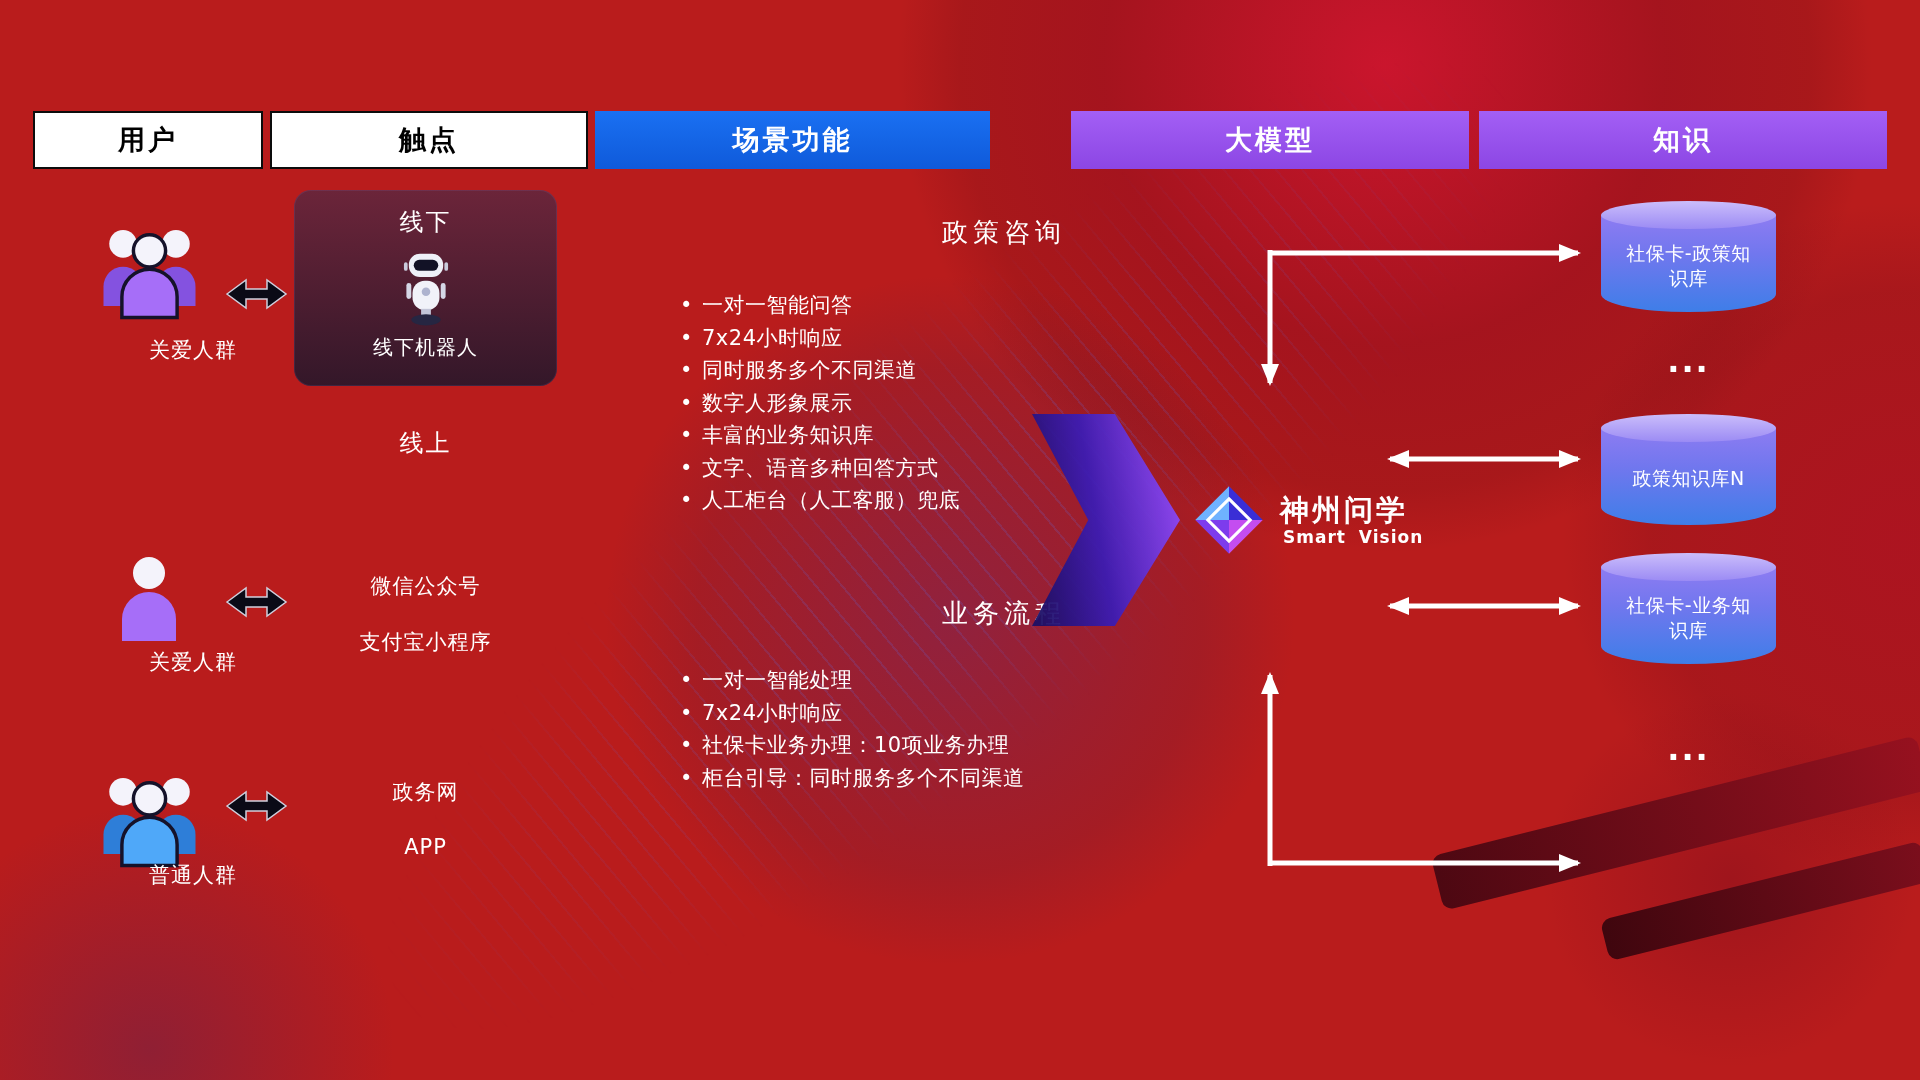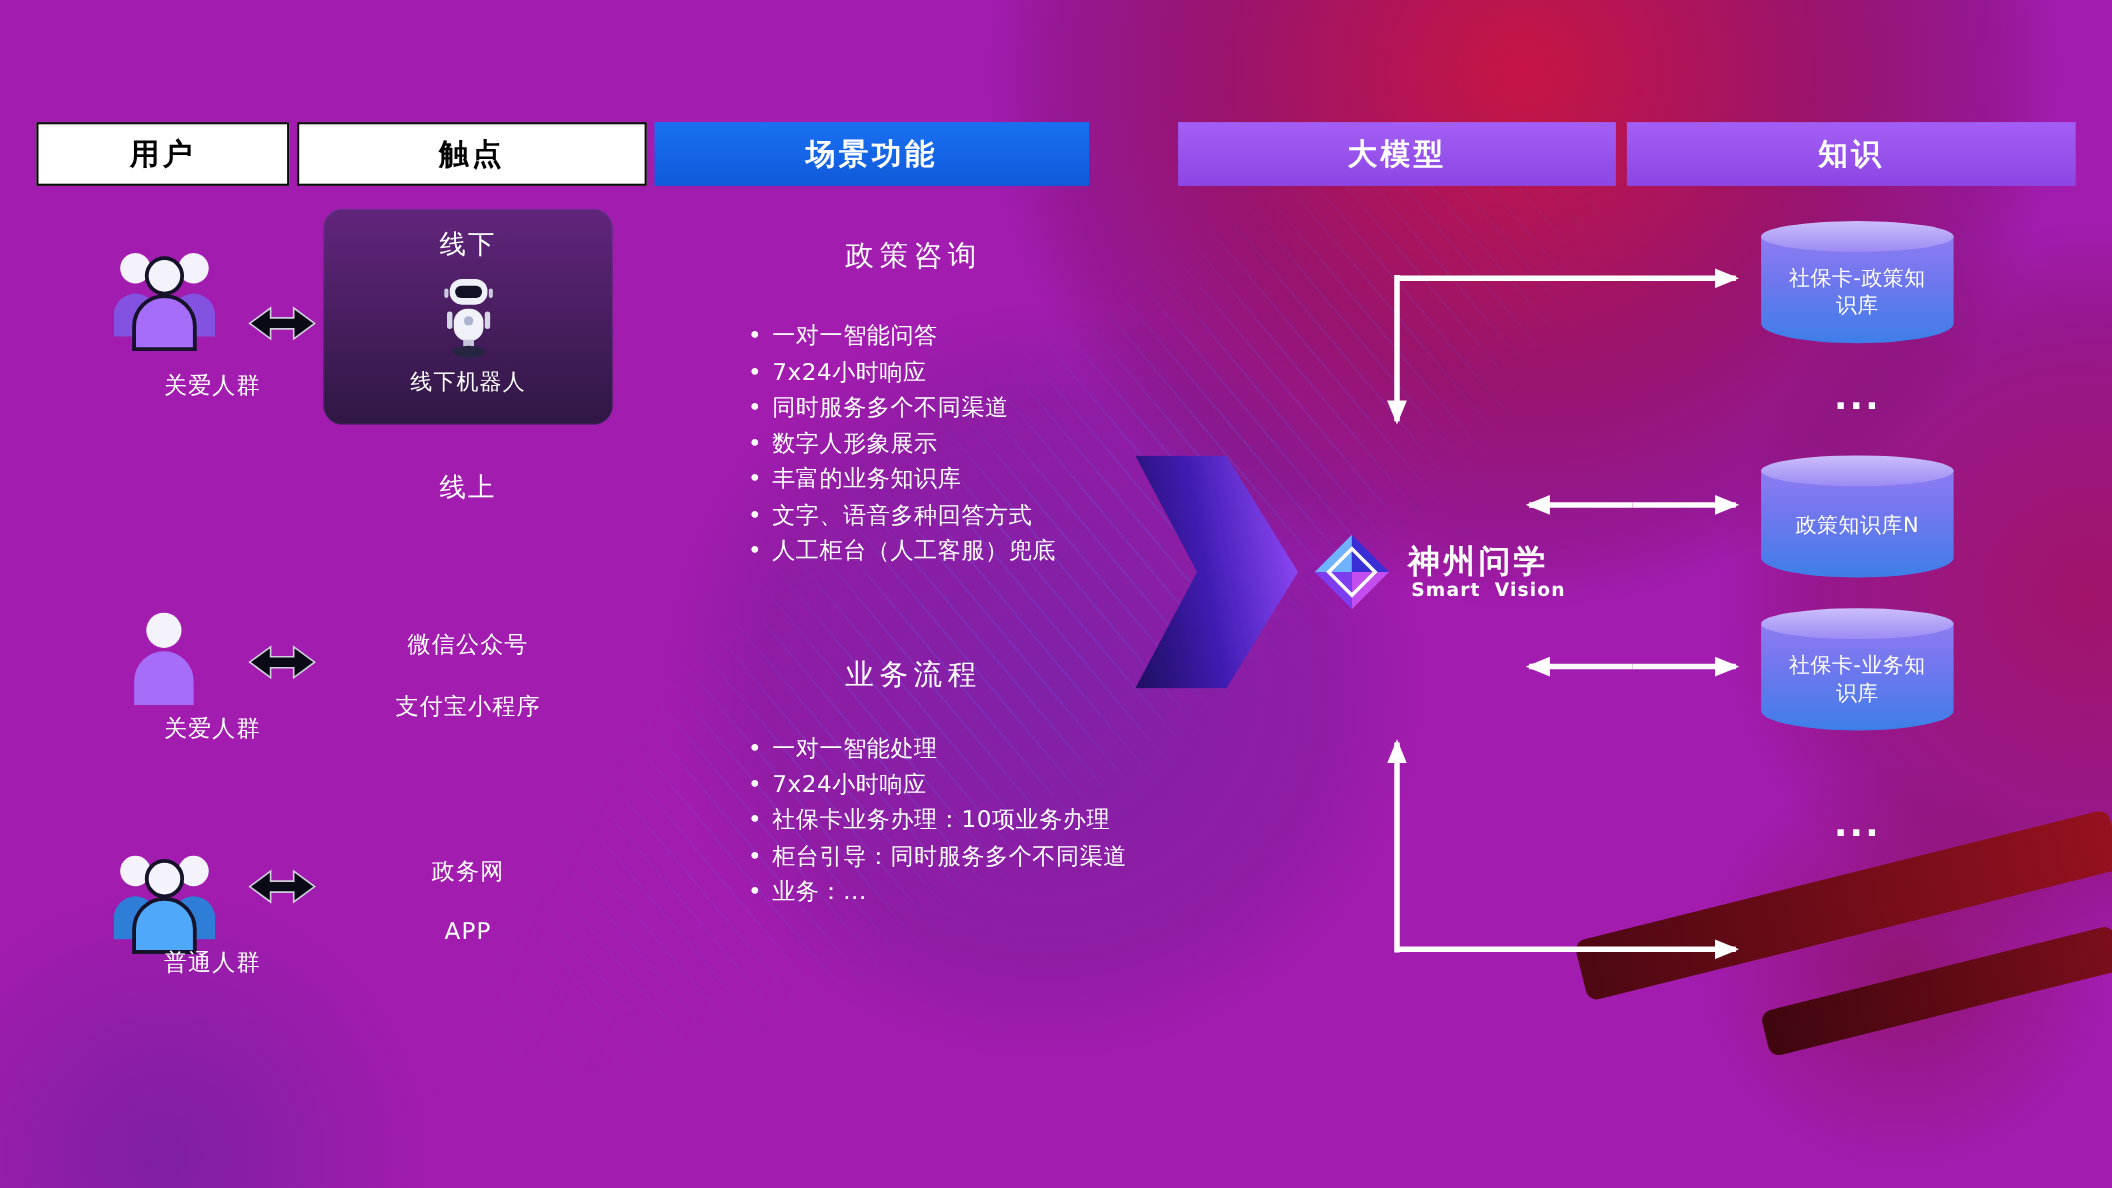--- a/index.html
+++ b/index.html
@@ -1,18 +1,18 @@
 <!DOCTYPE html>
 <html><head>
 <meta charset="utf-8">
 <style>
   *{margin:0;padding:0;box-sizing:border-box}
   html,body{width:1920px;height:1080px;background:#000;overflow:hidden}
   body{font-family:"DejaVu Sans","Liberation Sans",sans-serif}
-  .stage{position:relative;width:1920px;height:1080px;overflow:hidden;background:#a21caf;color:#fff}
+  .stage{position:relative;width:1920px;height:1080px;overflow:hidden;background:#b91c1c;color:#fff}
 
   
   .bg{position:absolute;pointer-events:none}
   .glowA{left:760px;top:-560px;width:1250px;height:1250px;
     background:radial-gradient(circle closest-side,rgba(205,20,48,.85) 0%,rgba(140,10,32,.45) 45%,rgba(90,6,20,.18) 68%,transparent 78%)}
   .glowB{left:1450px;top:40px;width:900px;height:1000px;
     background:radial-gradient(circle closest-side,rgba(160,12,36,.5),rgba(110,8,26,.22) 55%,transparent 75%)}
   .glowC{left:300px;top:160px;width:1300px;height:920px;
     background:radial-gradient(circle closest-side,rgba(40,48,150,.28),rgba(25,30,90,.13) 55%,transparent 75%)}
   .glowD{left:-300px;top:700px;width:900px;height:700px;
@@ -42,21 +42,21 @@
   .offline-box{position:absolute;left:294px;top:190px;width:263px;height:196px;border-radius:17px;
     background:linear-gradient(180deg,rgba(44,44,82,.55),rgba(22,22,44,.82));
     box-shadow:inset 0 0 0 1px rgba(130,130,210,.14)}
   .ob-title{position:absolute;top:16px;left:0;width:100%;text-align:center;font-size:24px;letter-spacing:2px}
   .robot{position:absolute;left:50%;top:60px;transform:translateX(-50%)}
   .ob-label{position:absolute;top:144px;left:0;width:100%;text-align:center;font-size:20px;letter-spacing:1px}
   .tp-text{position:absolute;left:294px;width:263px;text-align:center;font-size:21px;letter-spacing:1px}
   .tp-big{font-size:24px;letter-spacing:2px}
 
   
-  .sc-title{position:absolute;left:595px;width:471px;text-align:center;font-size:26px;letter-spacing:5px;font-weight:500}
+  .sc-title{position:absolute;left:595px;width:471px;text-align:right;font-size:26px;letter-spacing:5px;font-weight:500}
   .blist{position:absolute;left:676px;width:410px;list-style:none}
   .blist li{position:relative;padding-left:26px;font-size:21px;line-height:32.5px;letter-spacing:.5px;white-space:nowrap}
   .blist li::before{content:"•";position:absolute;left:4px}
 
   
   .flow-arrow{position:absolute;left:1032px;top:414px;width:148px;height:212px;
     background:linear-gradient(80deg,#1d1066 5%,#3d1db4 45%,#8a48f5 90%);
     clip-path:polygon(0 0,56% 0,100% 50%,56% 100%,0 100%,38% 50%);
     filter:drop-shadow(0 0 26px rgba(120,60,240,.55));opacity:.95}
   .brand-icon{position:absolute;left:1191px;top:482px}
@@ -161,21 +161,20 @@
     <li>丰富的业务知识库</li>
     <li>文字、语音多种回答方式</li>
     <li>人工柜台（人工客服）兜底</li>
   </ul>
   <div class="sc-title" style="top:596px">业务流程</div>
   <ul class="blist" style="top:664px">
     <li>一对一智能处理</li>
     <li>7x24小时响应</li>
     <li>社保卡业务办理：10项业务办理</li>
     <li>柜台引导：同时服务多个不同渠道</li>
-    <li>业务：...</li>
   </ul>
 
   <div class="flow-arrow"></div>
   <svg class="brand-icon" viewBox="0 0 72 72" width="76" height="76">
     <polygon points="36,4 4,36 36,36" fill="#6fb2ff"></polygon>
     <polygon points="36,4 68,36 36,36" fill="#3a2ed6"></polygon>
     <polygon points="68,36 36,68 36,36" fill="#c44df0"></polygon>
     <polygon points="4,36 36,68 36,36" fill="#7d3ced"></polygon>
     <polygon points="36,16 56,36 36,56 16,36" fill="none" stroke="#ffffff" stroke-width="3"></polygon>
   </svg>

